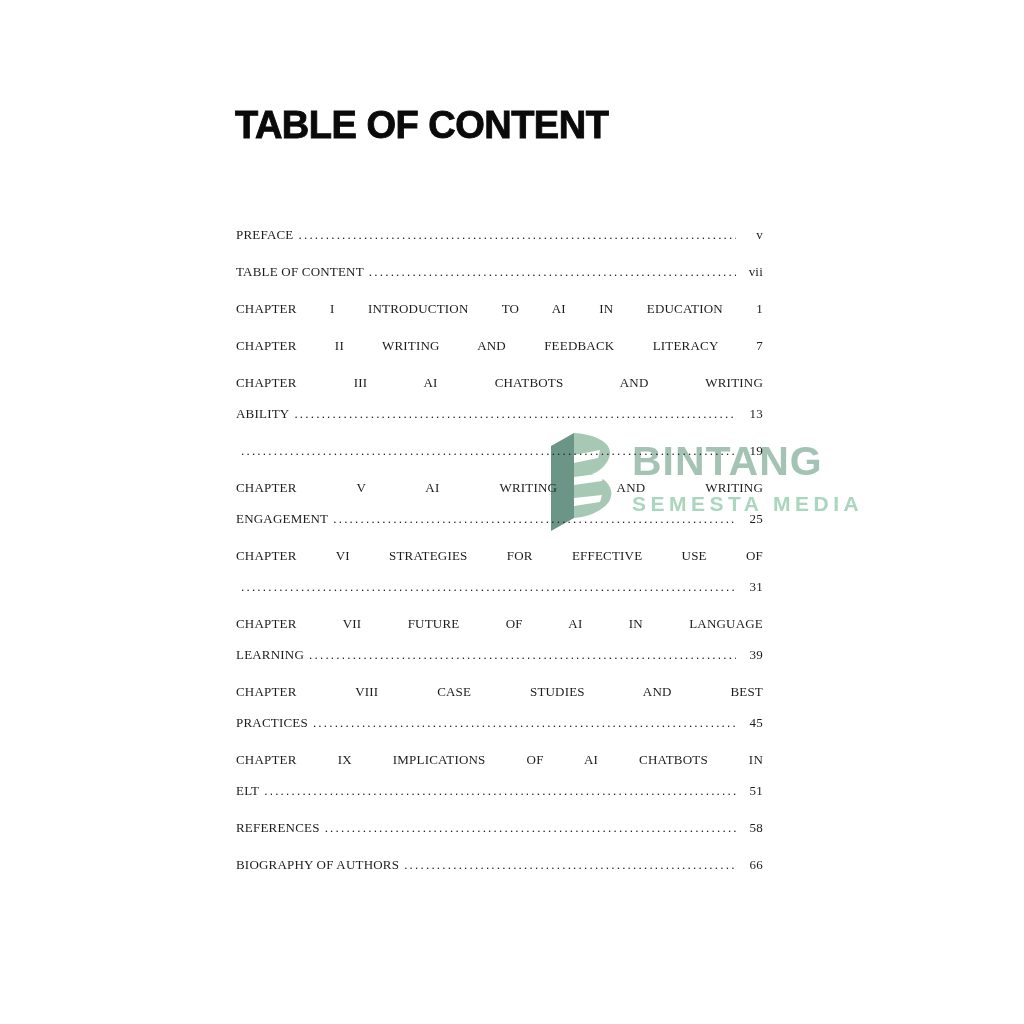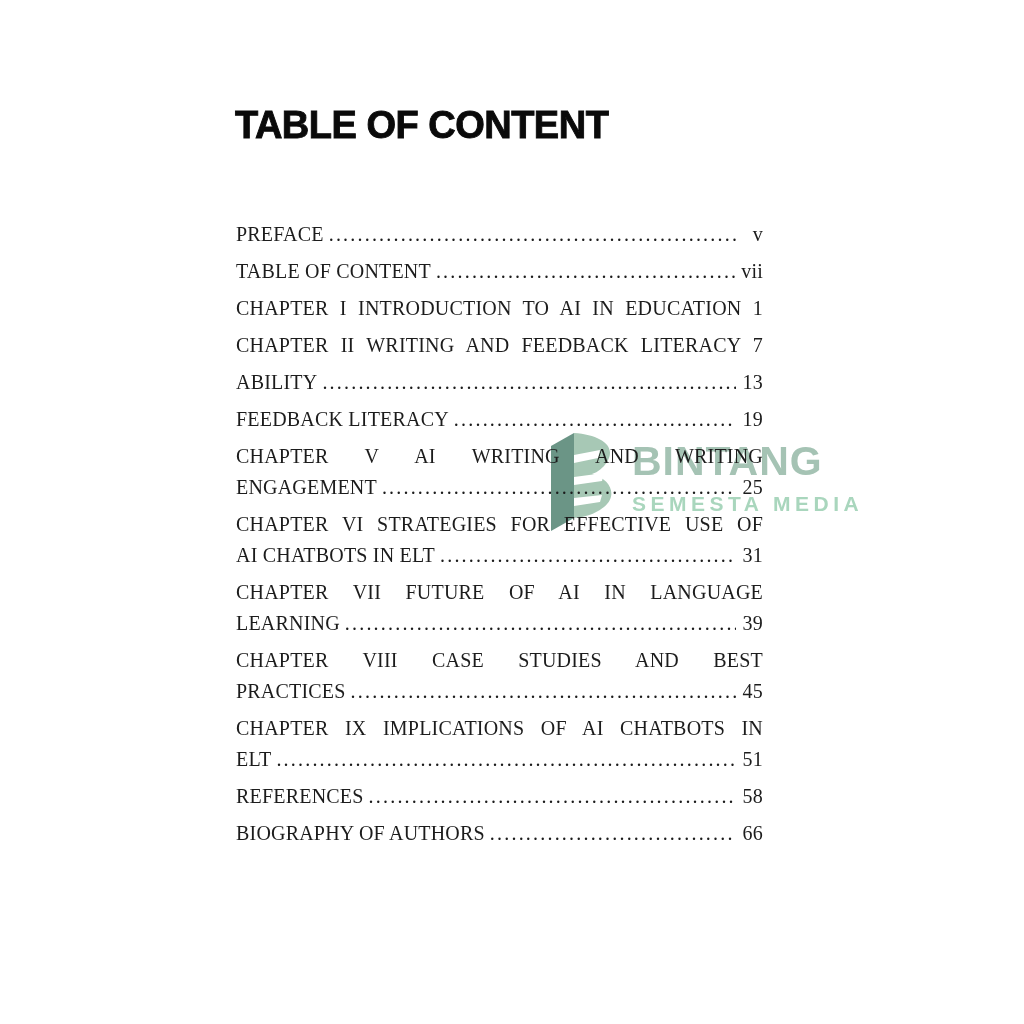--- a/index.html
+++ b/index.html
@@ -29,21 +29,21 @@
   .title {
     position:absolute; left:235px; top:103px; z-index:1; margin:0;
     font-family:"Liberation Sans", sans-serif; font-weight:700;
     font-size:38px; line-height:44px; letter-spacing:-0.5px;
     color:#0a0a0a; -webkit-text-stroke:0.9px #0a0a0a;
   }
 
   
   .toc {
     position:absolute; left:236px; top:219px; width:527px; z-index:1;
-    font-size:20px; color:#1c1c1c; letter-spacing:0.2px;
+    font-size:13px; color:#1c1c1c; letter-spacing:0.2px;
   }
   .entry { margin-bottom:6px; }
   .jline {
     text-align:justify; text-align-last:justify;
     line-height:31px; white-space:normal;
   }
   .lastline { display:flex; align-items:baseline; line-height:31px; }
   .lastline .ltext { white-space:nowrap; }
   .dots {
     flex:1 1 auto; overflow:hidden; white-space:nowrap;
@@ -91,45 +91,44 @@
           <span class="num">vii</span>
         </div>
       </div>
       <div class="entry">
         <div class="lastline fill"><span class="ltext">CHAPTER I INTRODUCTION TO AI IN EDUCATION</span> <span class="num">1</span></div>
       </div>
       <div class="entry">
         <div class="lastline fill"><span class="ltext">CHAPTER II WRITING AND FEEDBACK LITERACY</span> <span class="num">7</span></div>
       </div>
       <div class="entry">
+        <div class="jline">CHAPTER III AI CHATBOTS AND WRITING</div>
         <div class="lastline">
           <span class="ltext">ABILITY</span>
           <span class="dots">............................................................................................................................................................................................................................</span>
           <span class="num">13</span>
         </div>
       </div>
       <div class="entry">
         <div class="lastline">
-          <span class="ltext">FEEDBACK LITERACY</span>
           <span class="dots">............................................................................................................................................................................................................................</span>
           <span class="num">19</span>
         </div>
       </div>
       <div class="entry">
         <div class="jline">CHAPTER V AI WRITING AND WRITING</div>
         <div class="lastline">
           <span class="ltext">ENGAGEMENT</span>
           <span class="dots">............................................................................................................................................................................................................................</span>
           <span class="num">25</span>
         </div>
       </div>
       <div class="entry">
         <div class="jline">CHAPTER VI STRATEGIES FOR EFFECTIVE USE OF</div>
         <div class="lastline">
-          <span class="ltext">AI CHATBOTS IN ELT</span>
           <span class="dots">............................................................................................................................................................................................................................</span>
           <span class="num">31</span>
         </div>
       </div>
       <div class="entry">
         <div class="jline">CHAPTER VII FUTURE OF AI IN LANGUAGE</div>
         <div class="lastline">
           <span class="ltext">LEARNING</span>
           <span class="dots">............................................................................................................................................................................................................................</span>
           <span class="num">39</span>

